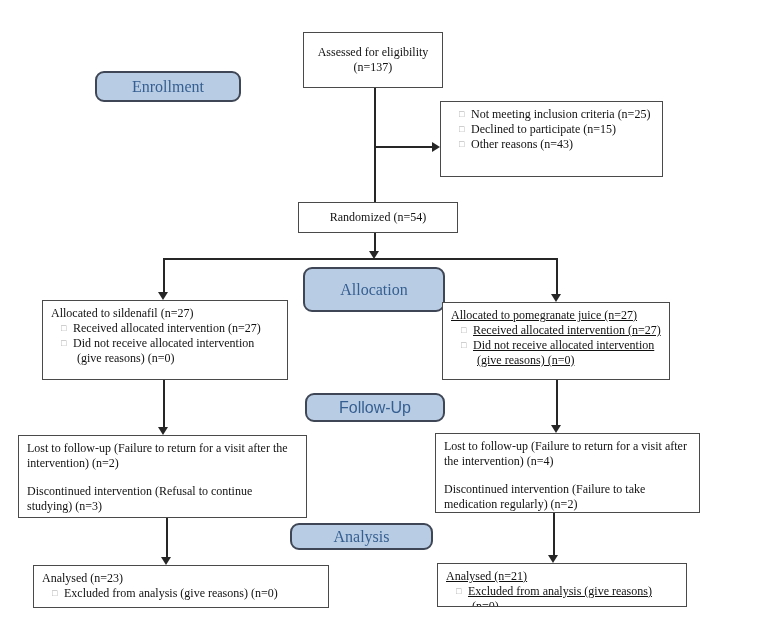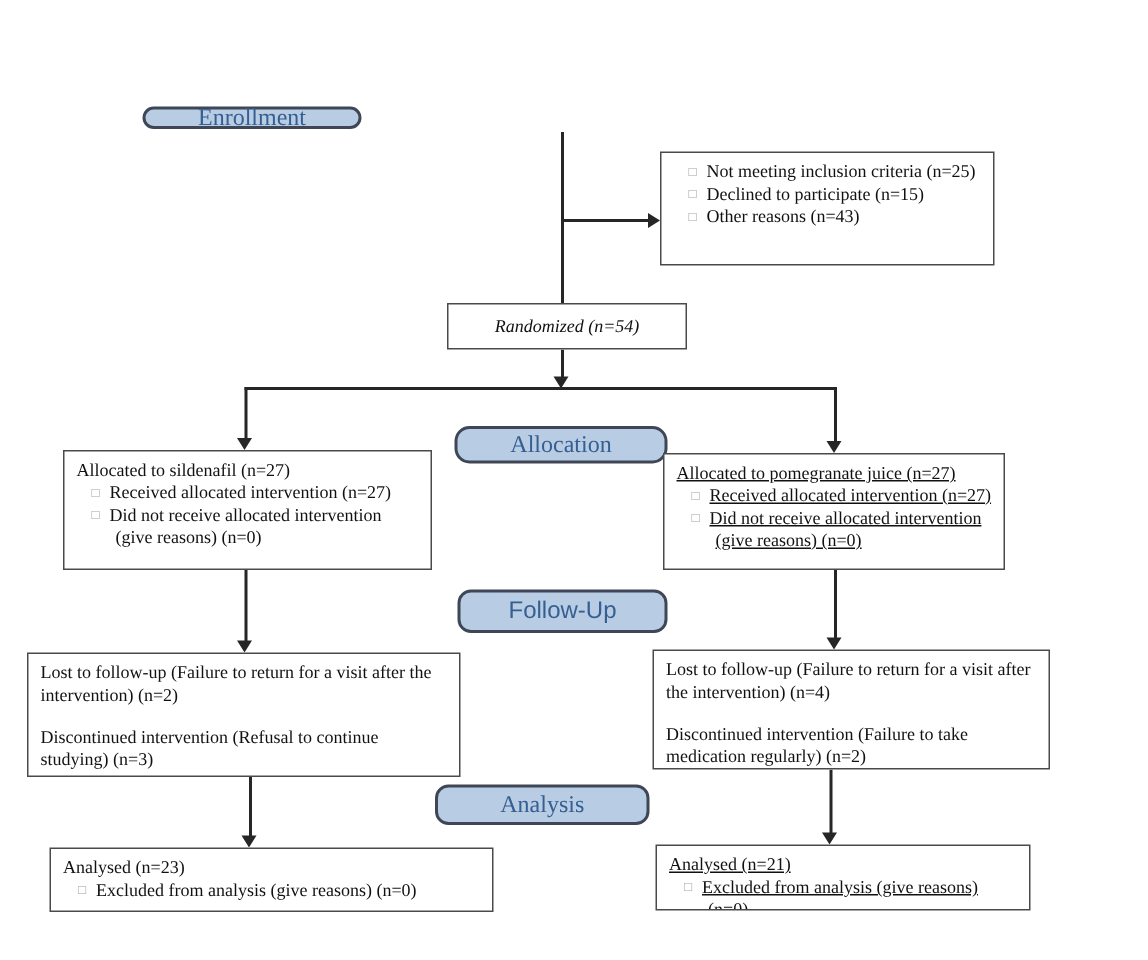--- a/index.html
+++ b/index.html
@@ -85,45 +85,51 @@
   <div class="vline" style="left:163px;top:380px;height:48px;"></div>
   <div class="arr-down" style="left:158px;top:427px;"></div>
   <div class="vline" style="left:556px;top:380px;height:46px;"></div>
   <div class="arr-down" style="left:551px;top:425px;"></div>
 
   <div class="vline" style="left:166px;top:518px;height:40px;"></div>
   <div class="arr-down" style="left:161px;top:557px;"></div>
   <div class="vline" style="left:553px;top:513px;height:43px;"></div>
   <div class="arr-down" style="left:548px;top:555px;"></div>
 
-  <div class="stage" style="left:95px;top:71px;width:146px;height:15px;">
+  <div class="stage" style="left:95px;top:71px;width:146px;height:31px;">
     <span>Enrollment</span>
   </div>
-  <div class="stage" style="left:303px;top:284px;width:142px;height:25px;border-radius:10px;">
+  <div class="stage" style="left:303px;top:267px;width:142px;height:45px;">
     <span>Allocation</span>
   </div>
   <div class="stage sans" style="left:305px;top:393px;width:140px;height:29px;">
     <span>Follow-Up</span>
   </div>
   <div class="stage" style="left:290px;top:523px;width:143px;height:27px;">
     <span>Analysis</span>
   </div>
 
+  <div class="fbox center" style="left:303px;top:32px;width:140px;height:56px;">
+    <div>
+      <div>Assessed for eligibility</div>
+      <div>(n=137)</div>
+    </div>
+  </div>
 
   <div class="fbox" style="left:440px;top:101px;width:223px;height:76px;">
     <div class="body">
       <ul class="blist">
         <li><span class="bullet">□</span><span>Not meeting inclusion criteria (n=25)</span></li>
         <li><span class="bullet">□</span><span>Declined to participate (n=15)</span></li>
         <li><span class="bullet">□</span><span>Other reasons (n=43)</span></li>
       </ul>
     </div>
   </div>
 
-  <div class="fbox center" style="left:298px;top:202px;width:160px;height:31px;font-style:italic;">
+  <div class="fbox center" style="left:298px;top:202px;width:160px;height:31px;">
     <span>Randomized (n=54)</span>
   </div>
 
   <div class="fbox" style="left:42px;top:300px;width:246px;height:80px;">
     <div class="body">
       <div>Allocated to sildenafil (n=27)</div>
       <ul class="blist">
         <li><span class="bullet">□</span><span>Received allocated intervention (n=27)</span></li>
         <li><span class="bullet">□</span><span>Did not receive allocated intervention (give reasons) (n=0)</span></li>
       </ul>

